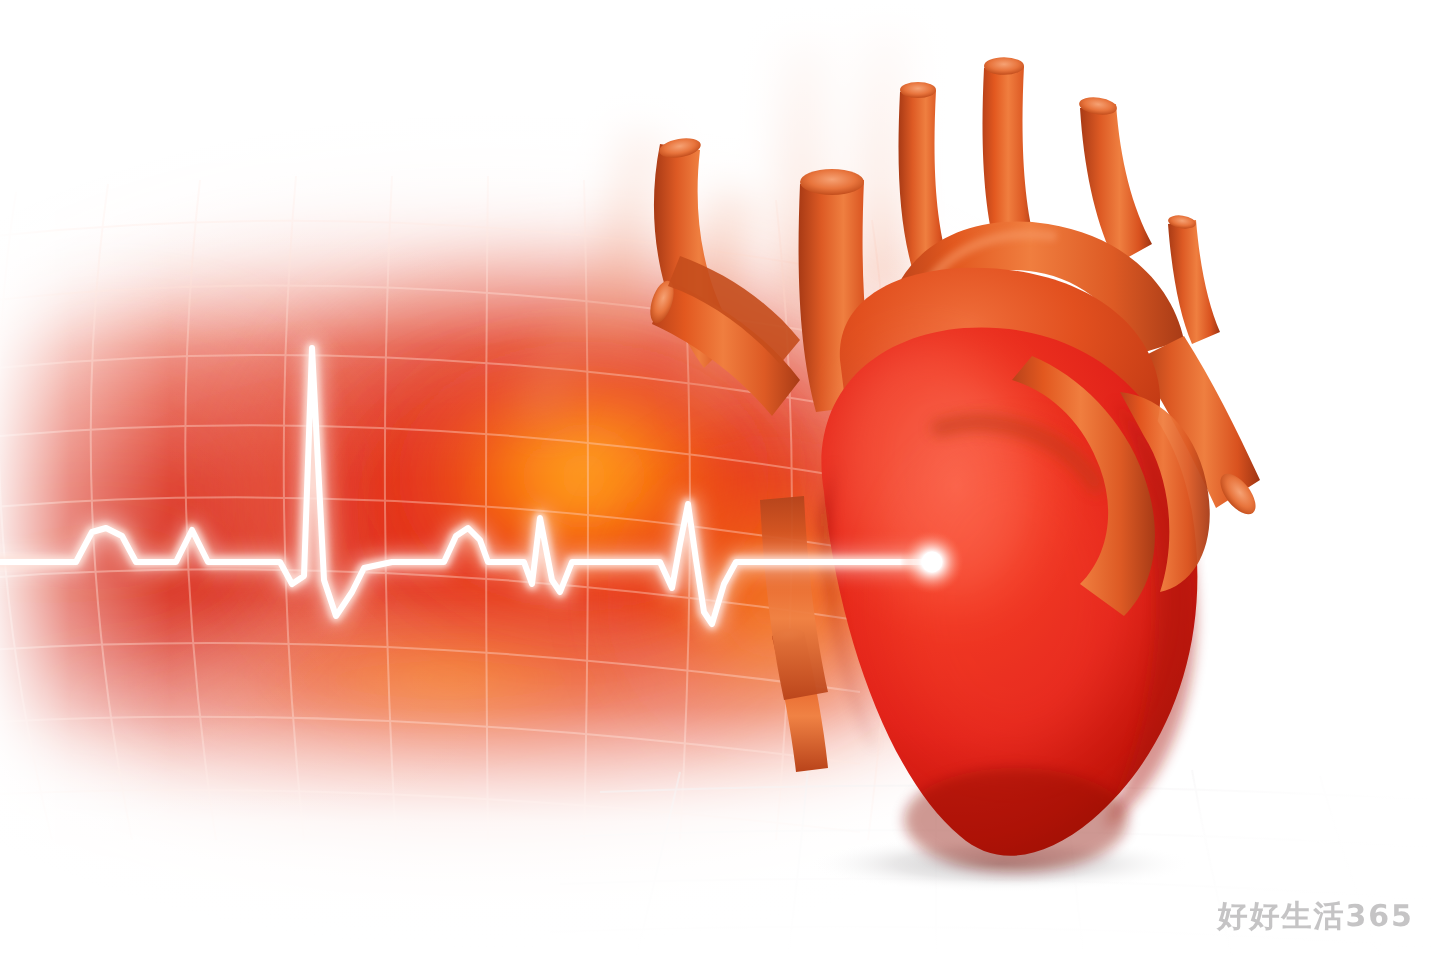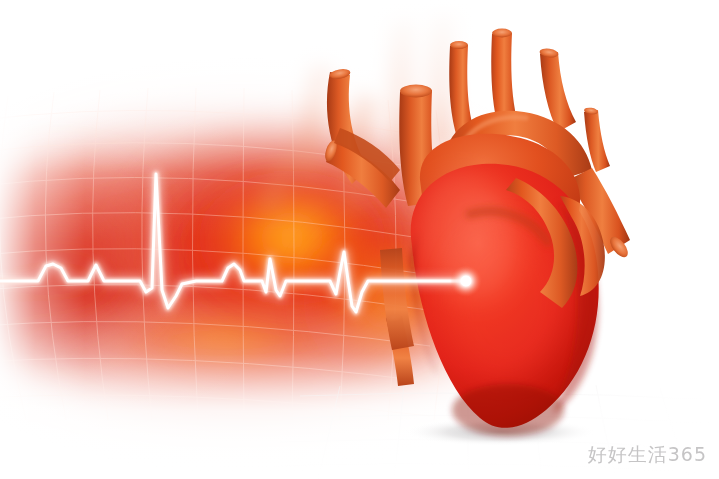--- a/index.html
+++ b/index.html
@@ -4,26 +4,27 @@
 <style>
   html,body{margin:0;padding:0;background:#fff;}
   body{font-family:"Liberation Sans",sans-serif;}
   #stage{position:relative;width:719px;height:479px;overflow:hidden;background:#ffffff;}
   #stage svg{position:absolute;left:0;top:0;}
   .wm{
     position:absolute;
     right:12px;
     bottom:11px;
     font-family:"DejaVu Sans",sans-serif;
-    font-size:19px;
+    font-size:15px;
     letter-spacing:1px;
     color:rgba(150,148,150,0.55);
     text-shadow:0 1px 0 rgba(255,255,255,0.9), 0 -1px 0 rgba(255,255,255,0.5);
     user-select:none;
     white-space:nowrap;
+    font-weight:bold;
   }
 </style>
 </head>
 <body>
 
 <div id="stage">
 
   <svg width="719" height="479" viewBox="0 0 719 479">
     <defs>
 

